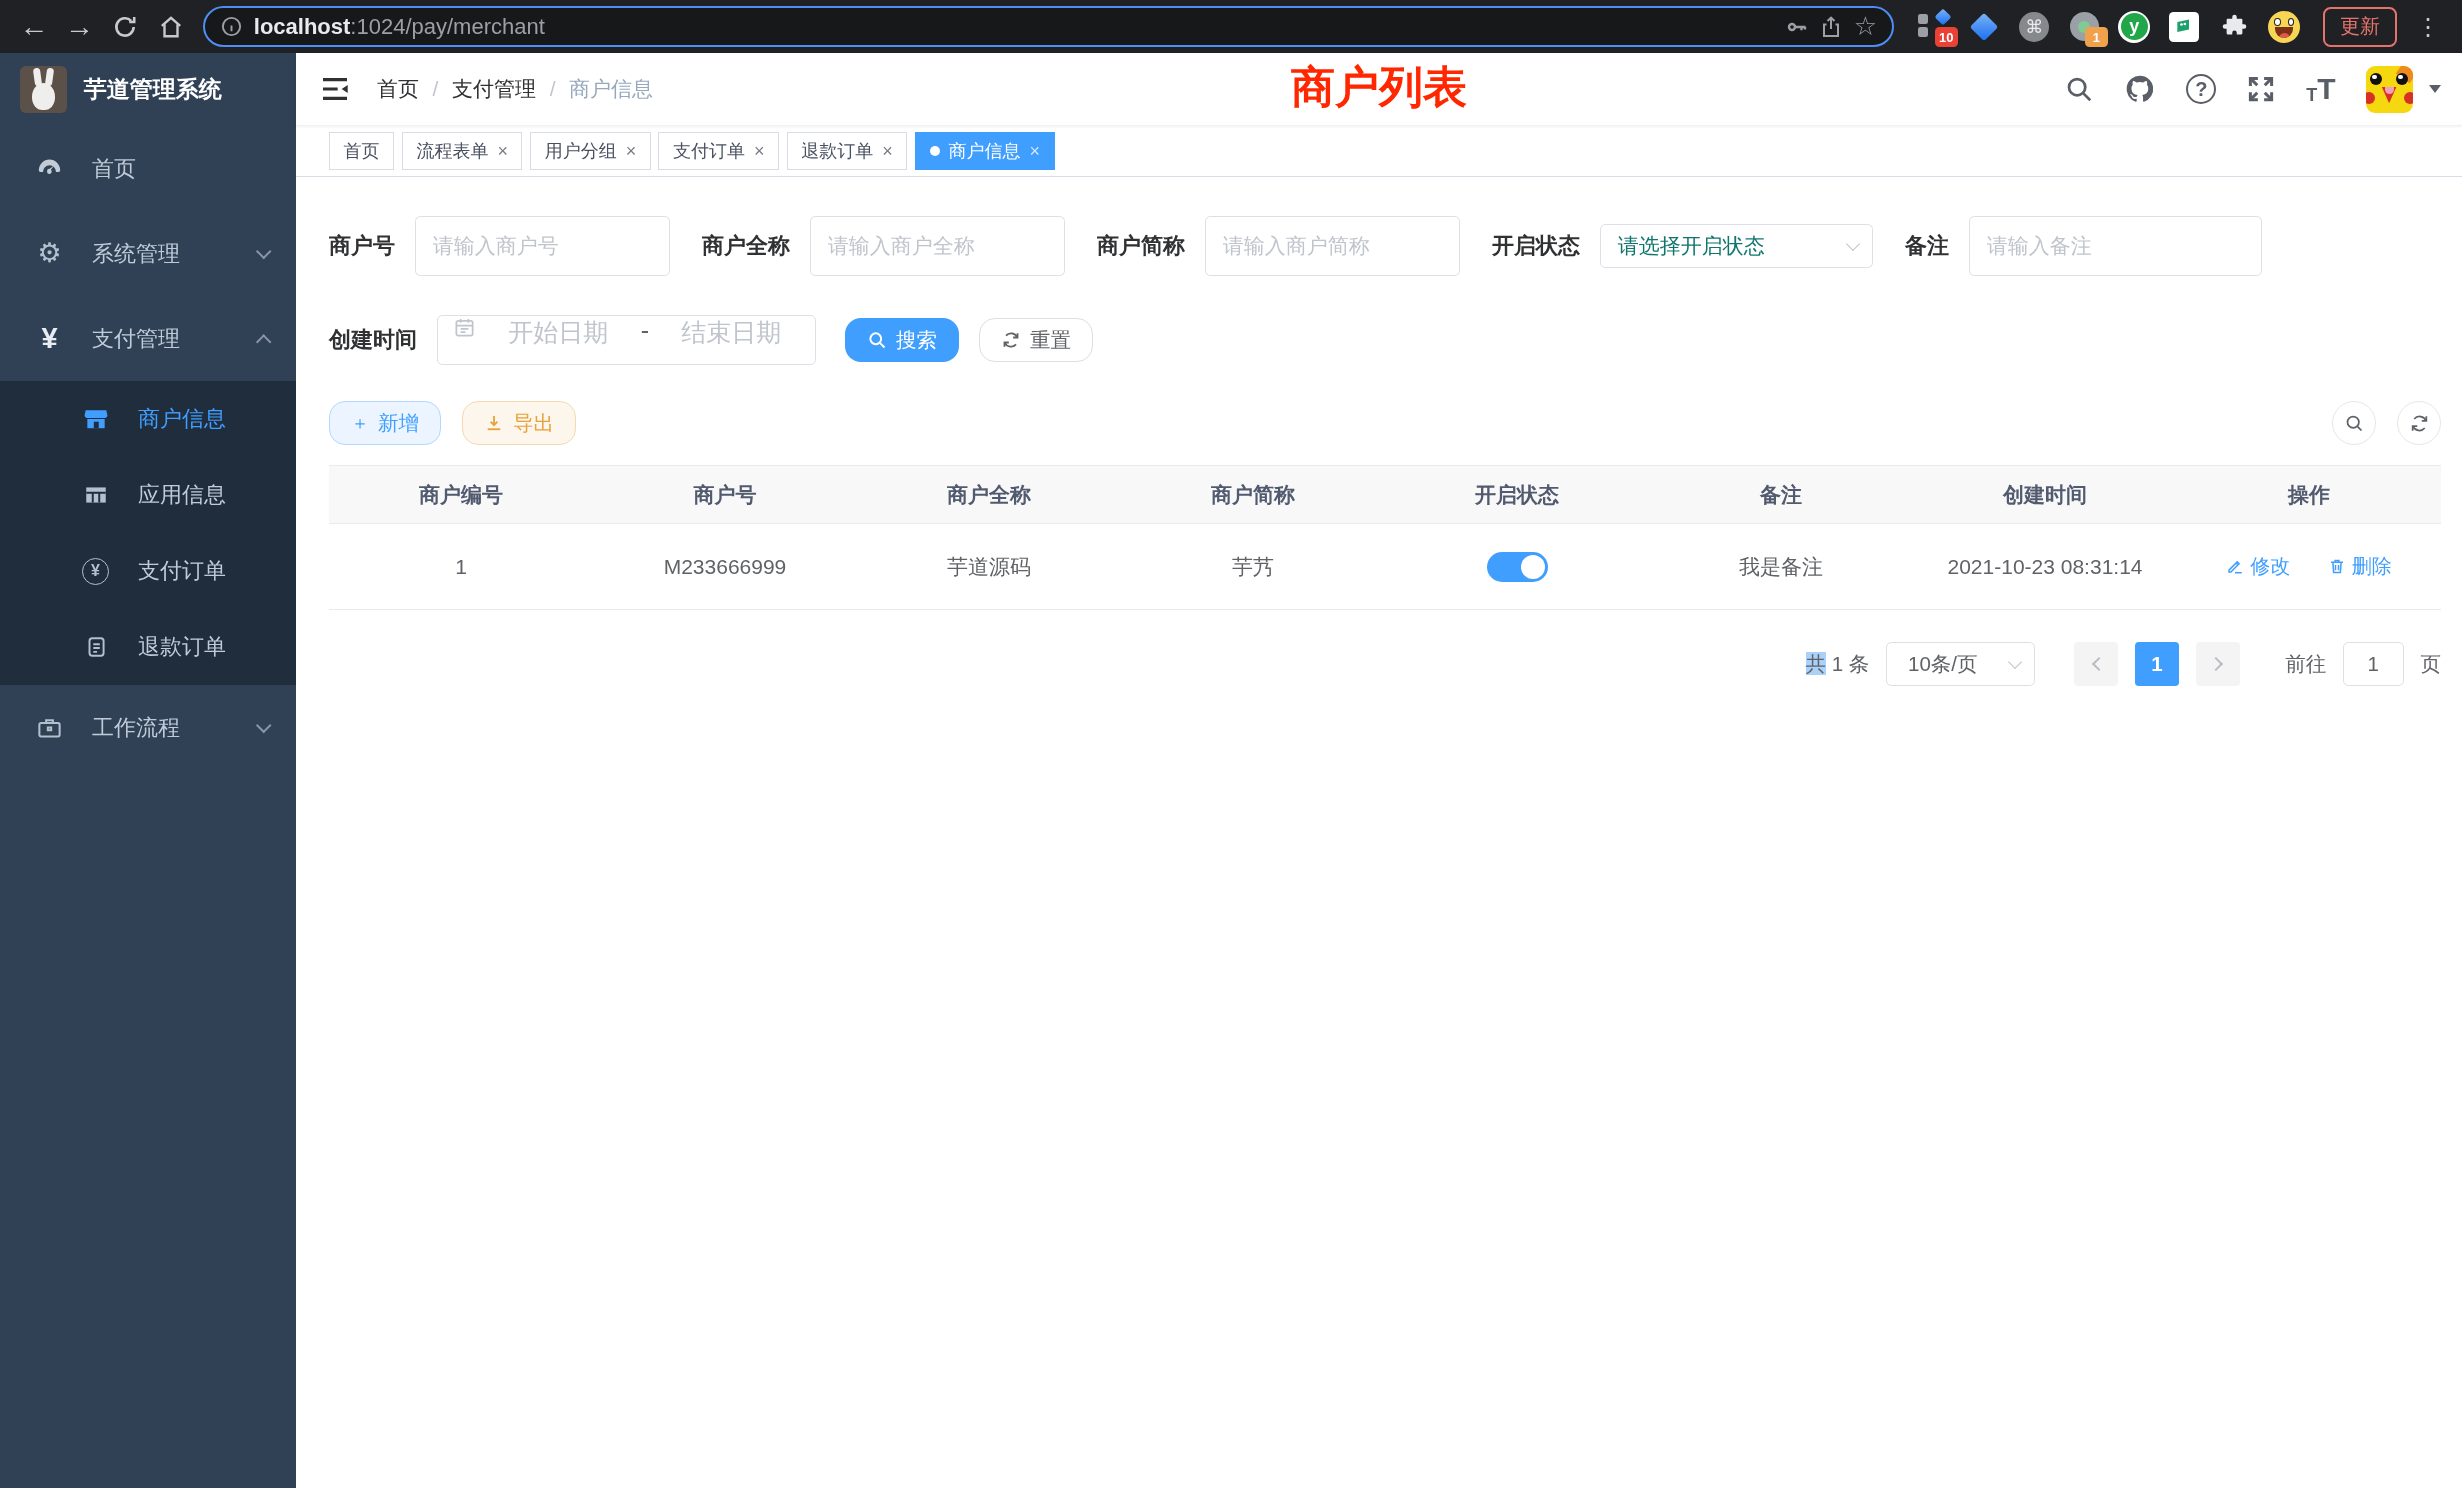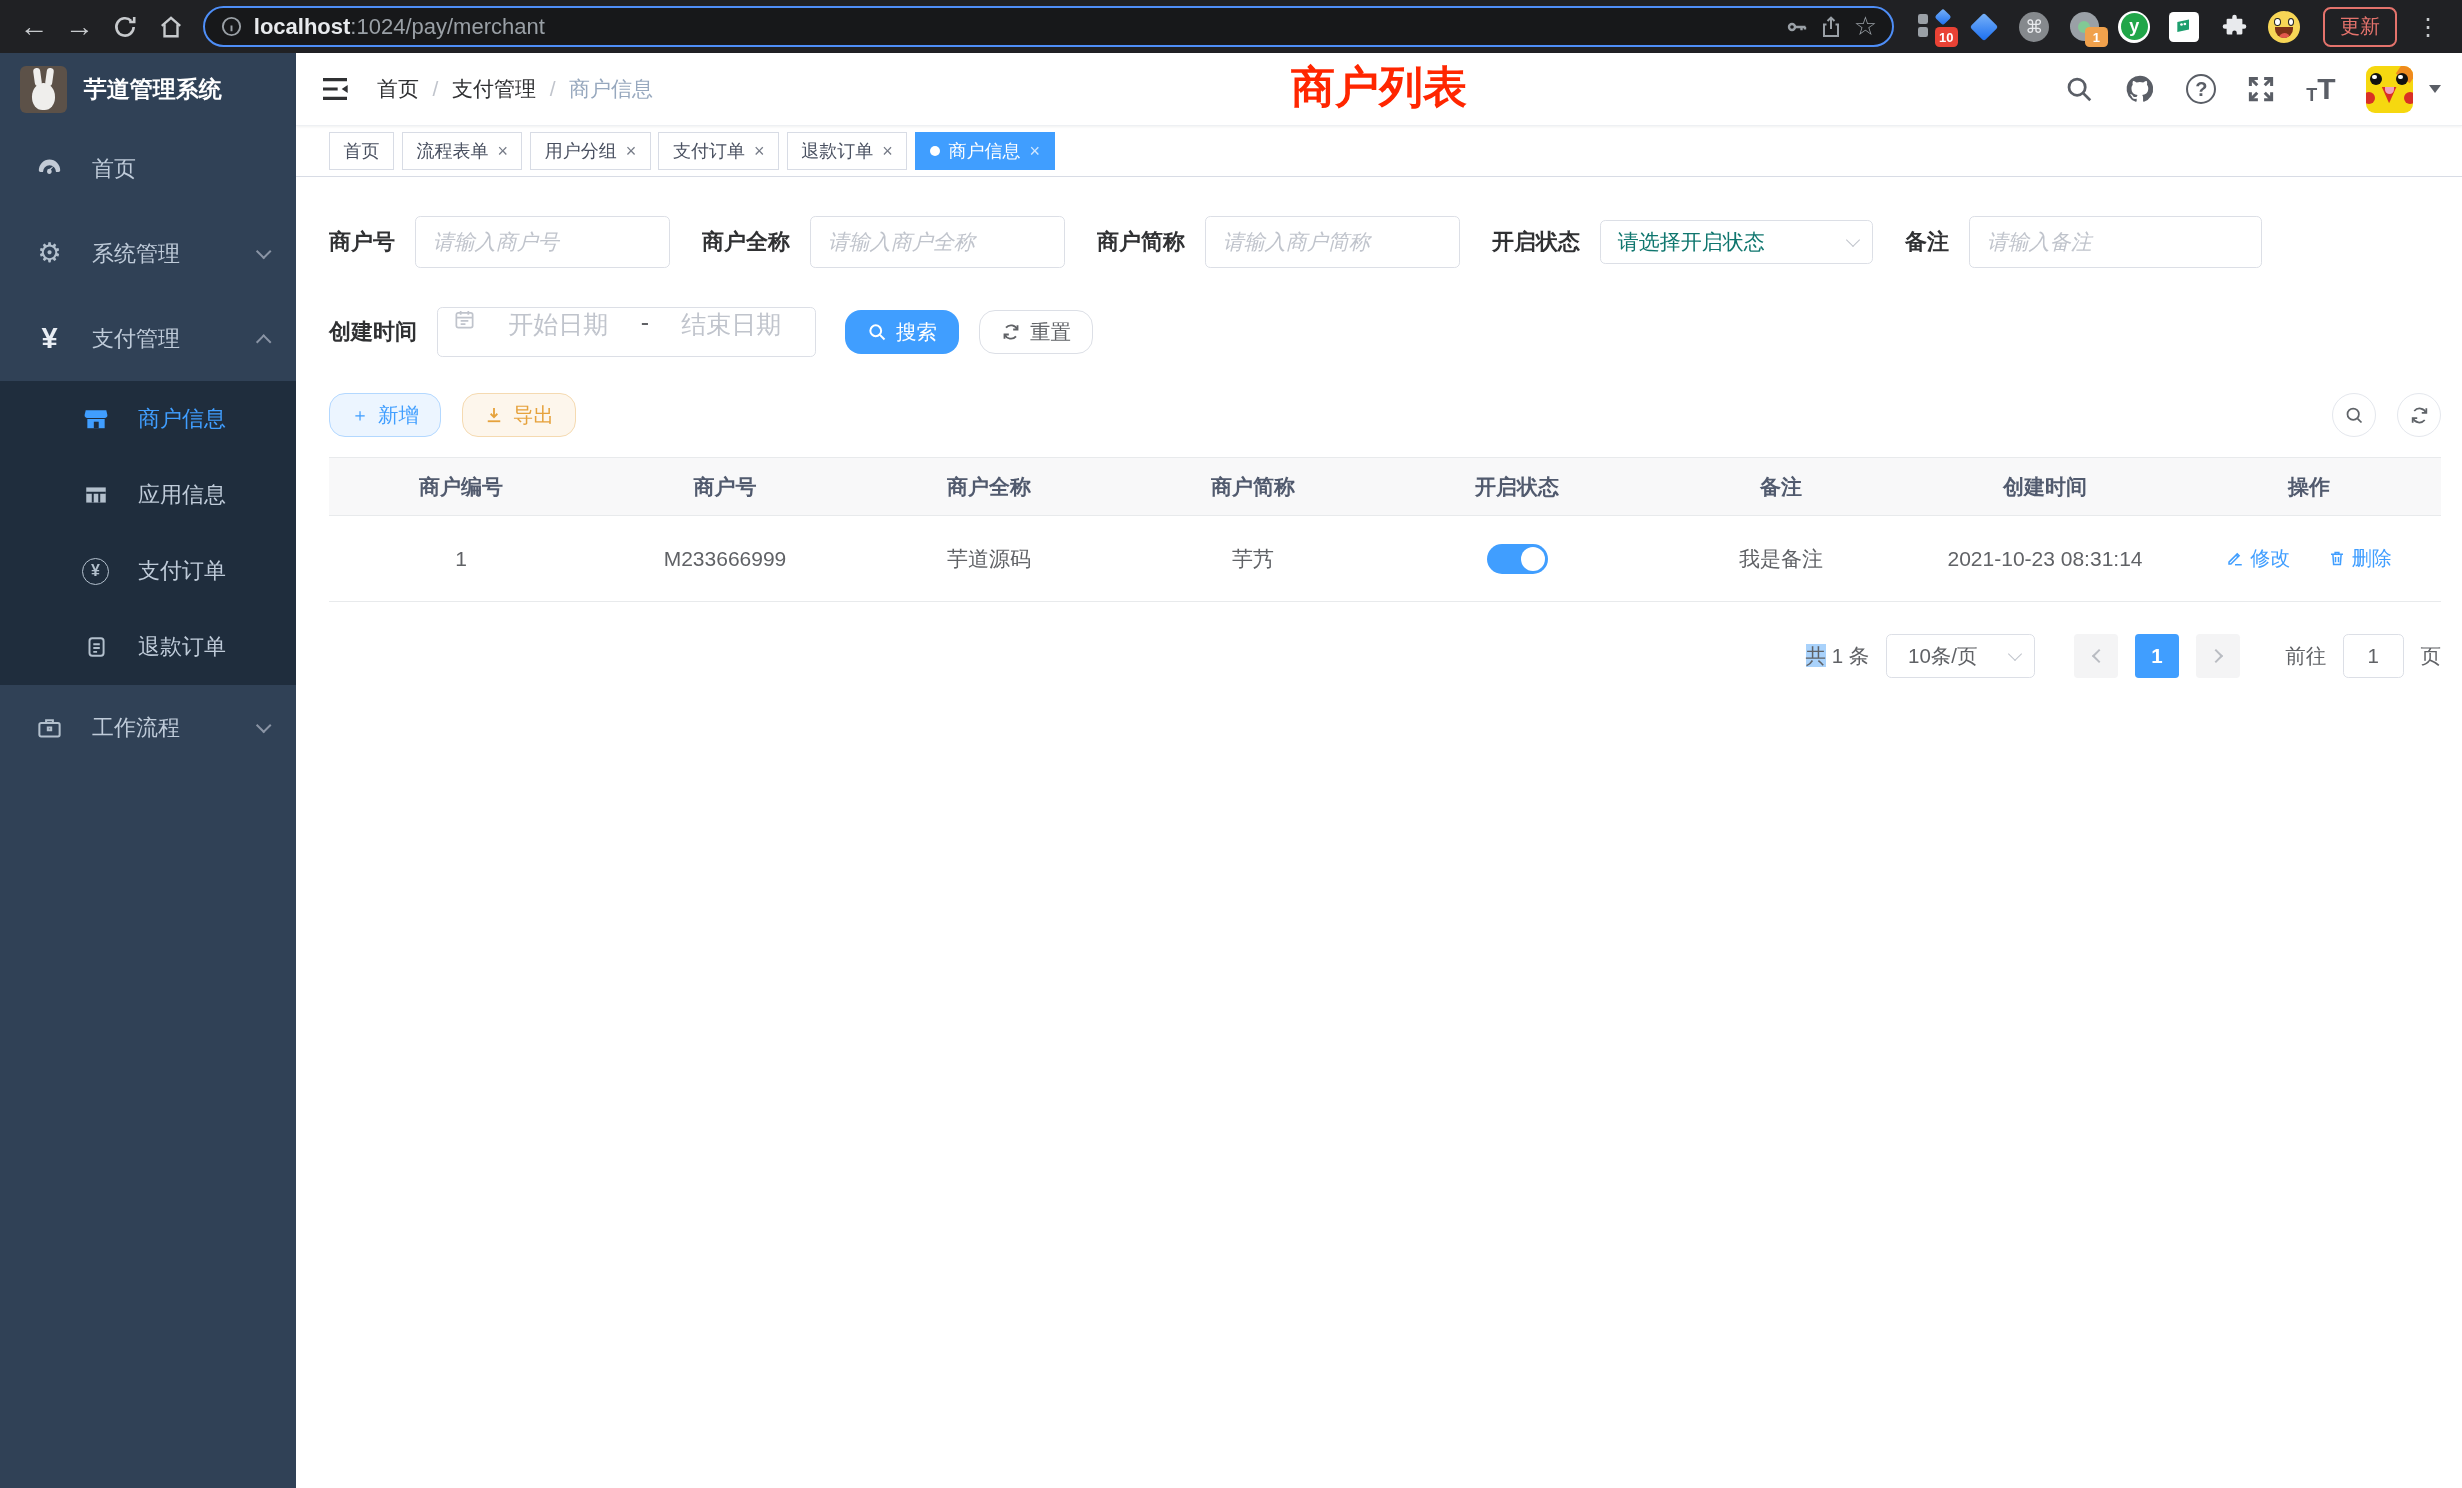--- a/index.html
+++ b/index.html
@@ -72,21 +72,21 @@
   .tab { height:38px; border:0.8px solid #d8dce5; background:#fff; color:#495060; font-size:18px; display:flex; align-items:center; gap:9px; padding:0 13.6px; cursor:pointer; }
   .tab .tab-close { font-size:18px; color:inherit; opacity:.75; }
   .tab.active { background:#409eff; border-color:#409eff; color:#fff; }
   .tab .dot { width:10px; height:10px; border-radius:50%; background:#fff; }
 
   
   .content { padding:39px 21px 0 33px; flex:1 1 auto; }
   .form-row { display:flex; align-items:center; margin-bottom:39px; }
   .f-group { display:flex; align-items:center; margin-right:32px; }
   .f-label { font-size:22px; font-weight:bold; color:#303133; padding-right:20px; white-space:nowrap; }
-  .f-input { height:52px; border:0.8px solid #dcdfe6; border-radius:5.3px; font-size:21px; color:#606266; padding:0 16.7px; outline:none; font-family:inherit; background:#fff;font-style:italic; }
+  .f-input { height:60px; border:0.8px solid #dcdfe6; border-radius:5.3px; font-size:21px; color:#606266; padding:0 16.7px; outline:none; font-family:inherit; background:#fff; }
   .f-input::placeholder { color:#c0c4cc; }
   .f-select { height:44px; border:0.8px solid #dcdfe6; border-radius:5.3px; display:flex; align-items:center; padding:0 13.6px 0 16.7px; font-size:21px; color:#0f766e; background:#fff; }
   .f-select .ph { flex:1 1 auto; }
   .sel-chev { width:10px; height:10px; border-right:1.9px solid #c0c4cc; border-bottom:1.9px solid #c0c4cc; transform:rotate(45deg); margin-bottom:3.8px; }
   .date-range { width:379px; height:50px; border:0.8px solid #dcdfe6; border-radius:5.3px; display:flex; align-items:flex-start; padding:0 15px; gap:13.6px; font-size:25px; color:#c0c4cc; background:#fff; }
   .date-range .dph { flex:1 1 auto; text-align:center; }
   .date-range .dsep { color:#606266; }
   .btn { height:44px; border-radius:16px; font-size:20.5px; display:inline-flex; align-items:center; justify-content:center; gap:9px; padding:0 21px; border:0.8px solid transparent; cursor:pointer; font-family:inherit; }
   .btn-primary { background:#409eff; color:#fff; }
   .btn-plain { background:#fff; color:#606266; border-color:#dcdfe6; }

